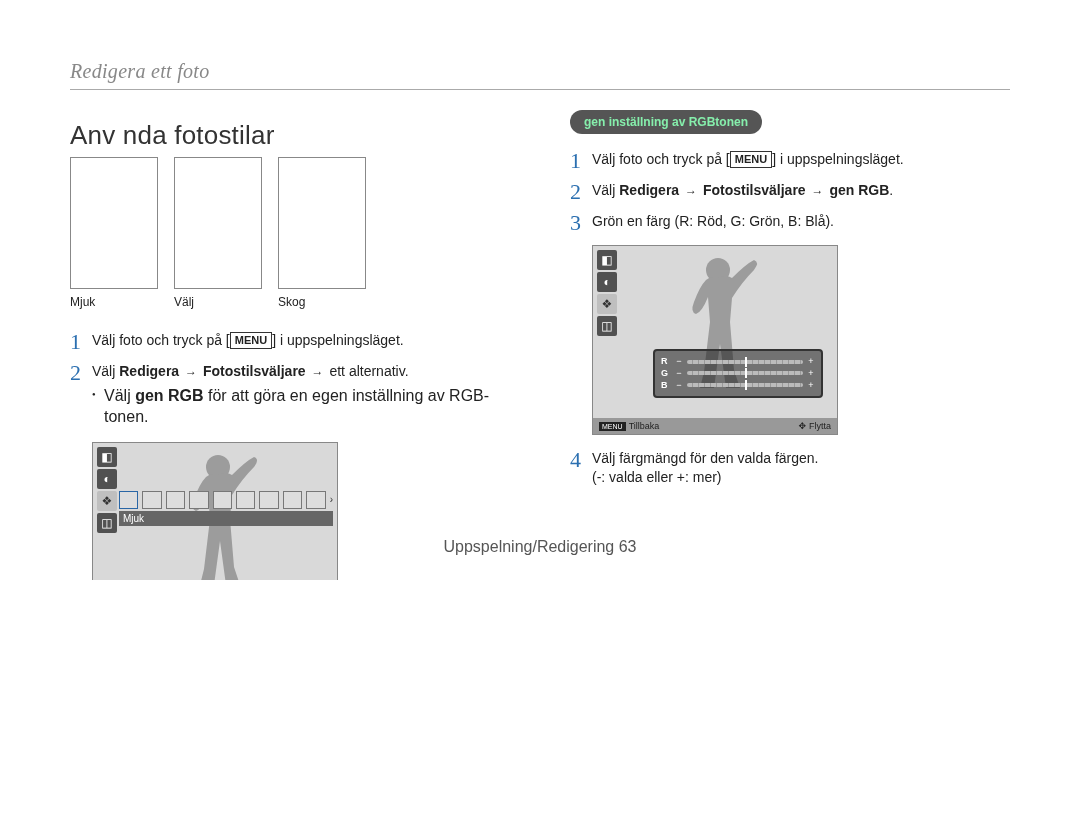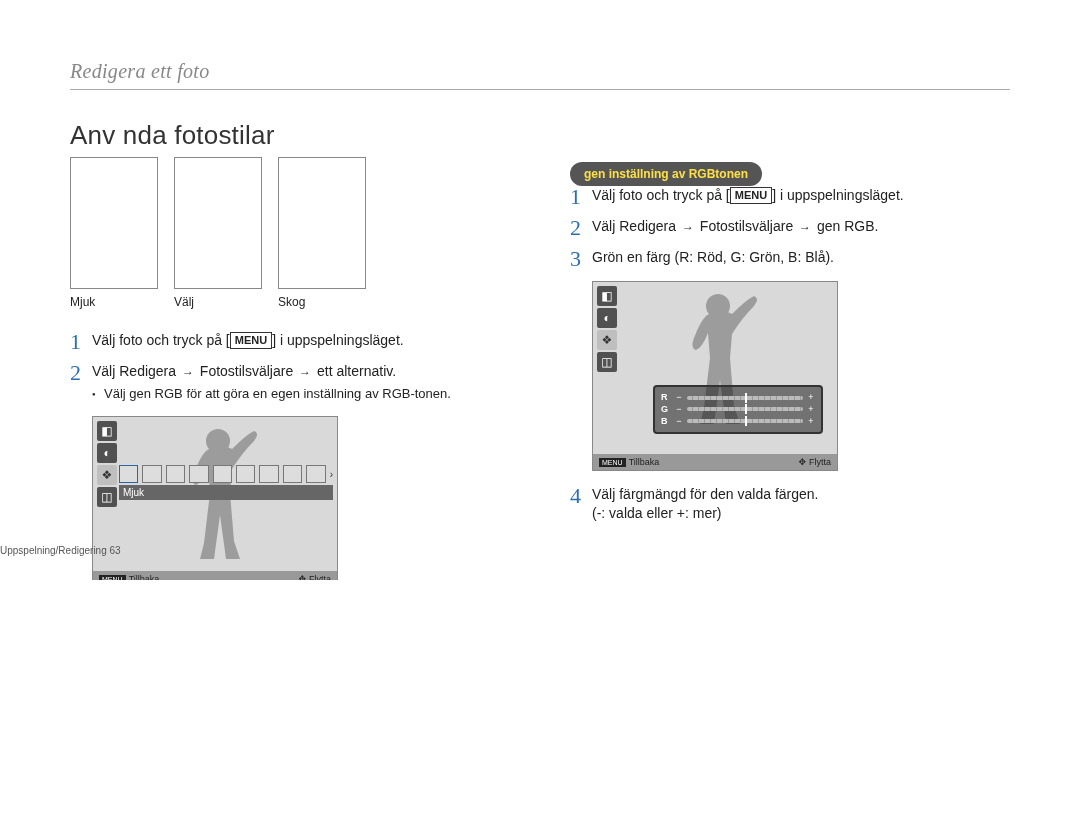--- a/index.html
+++ b/index.html
@@ -25,21 +25,20 @@
     letter-spacing: 0.3px;
   }
   .rule {
     border: 0;
     border-top: 1px solid #aaa;
     margin: 6px 0 20px 0;
   }
   .cols {
     display: flex;
     gap: 60px;
-    align-items: center;
   }
   .col {
     flex: 1;
     min-width: 0;
   }
   h1.section {
     font-family: Arial, Helvetica, sans-serif;
     font-weight: 300;
     font-size: 26px;
     margin: 10px 0 6px 0;
@@ -102,48 +101,49 @@
     line-height: 15px;
     vertical-align: 1px;
     font-family: Arial, sans-serif;
   }
   .arrow-sep {
     display: inline-block;
     margin: 0 2px;
     font-size: 12px;
     vertical-align: 1px;
   }
-  .bold { font-weight: normal; }
+  .bold { font-weight: bold; }
   ul.sub {
     list-style: none;
     margin: 4px 0 0 0;
     padding: 0;
   }
   ul.sub li {
-    font-size: 13px;
+    font-size: 16px;
     position: relative;
     padding-left: 12px;
     line-height: 1.35;
   }
   ul.sub li::before {
     content: "●";
     font-size: 6px;
     position: absolute;
     left: 0;
     top: 5px;
   }
 
   .pill {
     display: inline-block;
     background: #555;
-    color: #fde047;
+    color: #86efac;
     font-size: 12px;
     font-weight: bold;
     padding: 5px 14px 5px 14px;
     border-radius: 12px;
+    margin-bottom: 16px;
   }
 
   
   .device {
     width: 244px;
     border: 1px solid #888;
     background: #e3e3e3;
     position: relative;
     margin: 8px 0 0 22px;
   }
@@ -266,21 +266,22 @@
     top: -3px;
     width: 2px;
     height: 10px;
     background: #fff;
   }
 
   .page-footer {
     position: absolute;
     bottom: 24px;
     left: 0; right: 0;
-    font-size: 10px;
+    text-align: center;
+    font-size: 16px;
     color: #555;
   }
 </style>
 </head>
 <body>
 
 <div class="page">
 
   <div class="header">Redigera ett foto</div>
   <hr class="rule">

